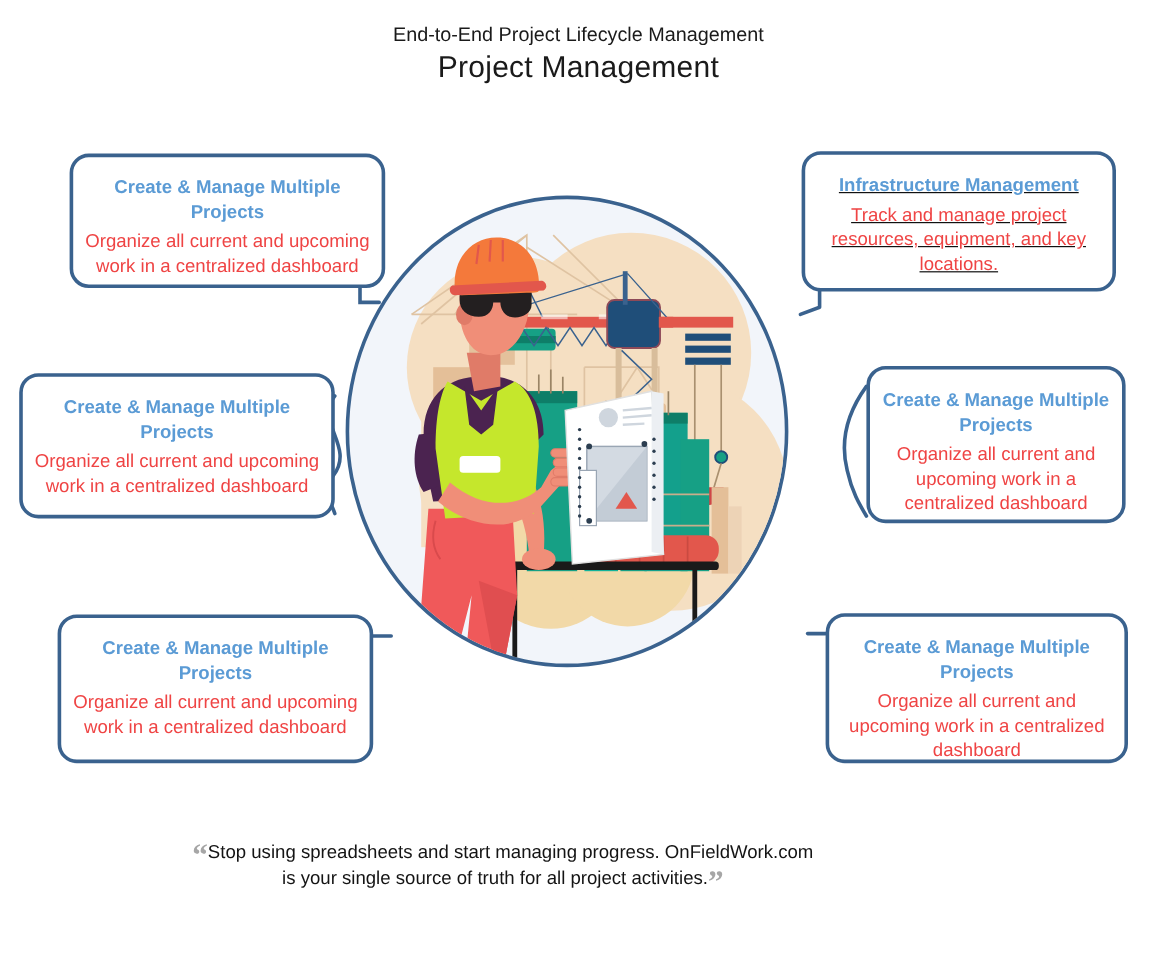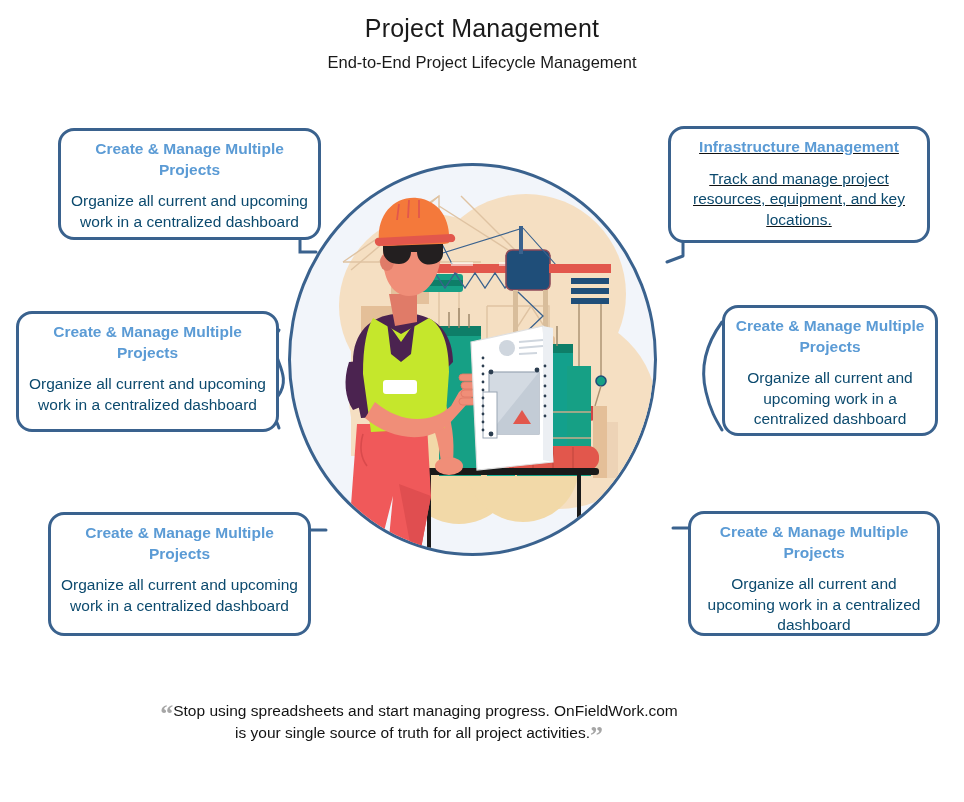--- a/index.html
+++ b/index.html
@@ -61,34 +61,34 @@
   }
 
   
   .callout {
     position: absolute;
     box-sizing: border-box;
     background: #ffffff;
     border: 3px solid #3a628e;
     border-radius: 16px;
     text-align: center;
-    padding: 8px 10px 10px 10px;
+    padding: 16px 10px 10px 10px;
     z-index: 5;
   }
   .callout-title {
     color: #5b9bd5;
     font-weight: bold;
     font-size: 15.5px;
     line-height: 1.33;
   }
   .callout-body {
-    color: #0c4a6e;
+    color: #ef4444;
     font-size: 15.5px;
     line-height: 1.33;
-    margin-top: 11px;
+    margin-top: 4px;
   }
 
   
   #callout-tl { left: 58px;  top: 128px; width: 263px; height: 112px; }
   #callout-tr { left: 668px; top: 126px; width: 262px; height: 117px; text-decoration: underline; }
   #callout-ml { left: 16px;  top: 311px; width: 263px; height: 121px; }
   #callout-mr { left: 722px; top: 305px; width: 216px; height: 131px; }
   #callout-bl { left: 48px;  top: 512px; width: 263px; height: 124px; }
   #callout-br { left: 688px; top: 511px; width: 252px; height: 125px; }
 
@@ -119,22 +119,22 @@
     font-family: "Liberation Serif", serif;
     vertical-align: -6px;
     line-height: 0;
   }
   #quote-line2 { display: block; text-align: center; }
 </style>
 </head>
 <body>
 
 <div id="header">
+  <div id="page-subtitle">End-to-End Project Lifecycle Management</div>
   <div id="page-title">Project Management</div>
-  <div id="page-subtitle">End-to-End Project Lifecycle Management</div>
 </div>
 
 <svg id="tails" viewBox="0 0 964 802">
 
   <path d="M 300 237 L 300 252 L 316 252" fill="none" stroke="#3a628e" stroke-width="3" stroke-linecap="round"></path>
 
   <path d="M 700 240 L 683 240 L 683 256 L 667 262" fill="none" stroke="#3a628e" stroke-width="3" stroke-linecap="round" stroke-linejoin="round"></path>
 
   <path d="M 279 330 C 262 352, 296 372, 278 396 C 268 410, 276 418, 279 428" fill="none" stroke="#3a628e" stroke-width="3" stroke-linecap="round"></path>
 

